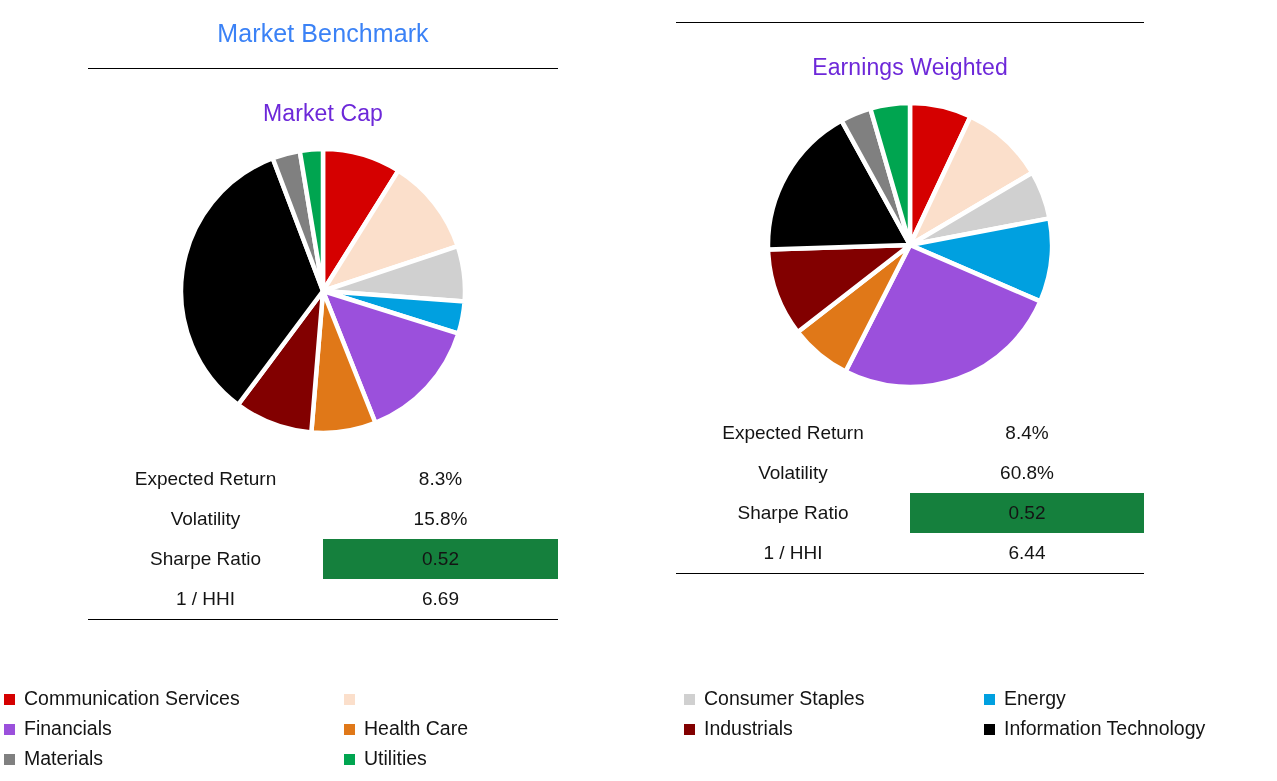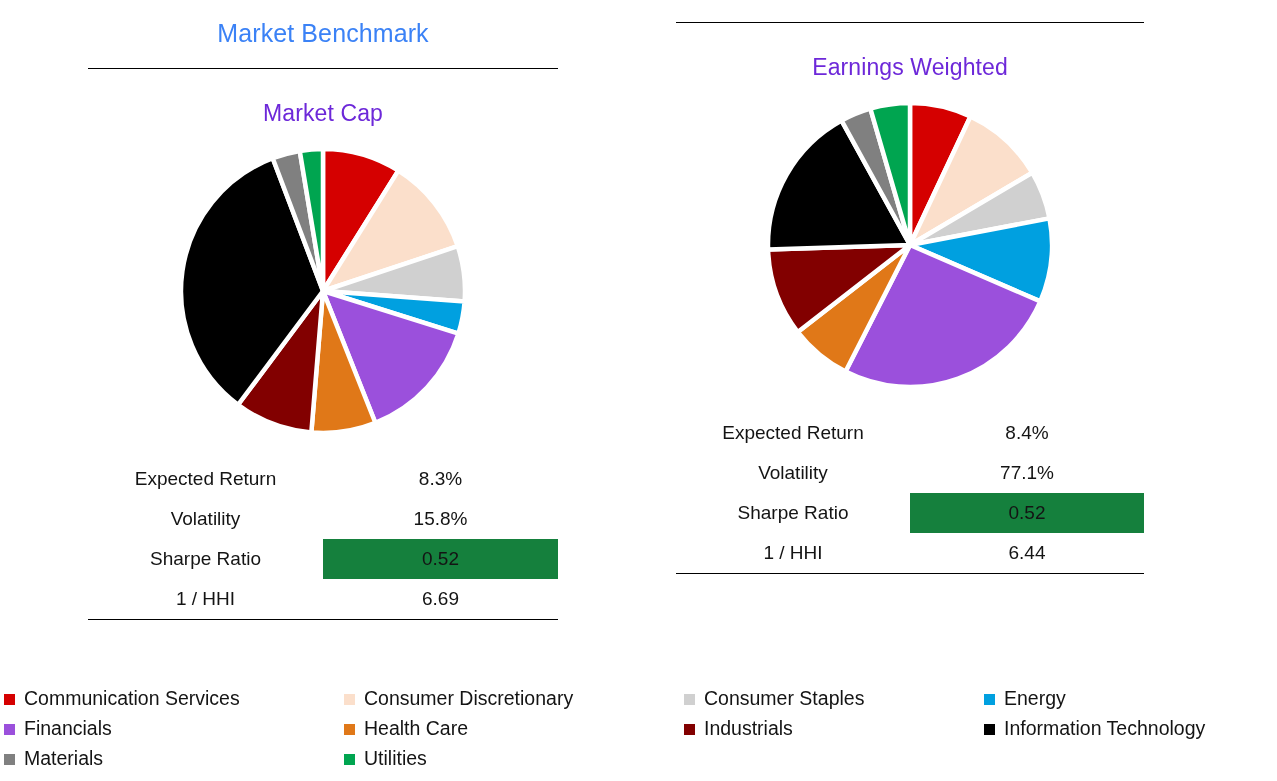--- a/index.html
+++ b/index.html
@@ -183,21 +183,21 @@
       </div>
 
       <table class="metrics" id="metrics-1">
         <tbody>
             <tr>
               <td class="m-label">Expected Return</td>
               <td class="m-value">8.4%</td>
             </tr>
             <tr>
               <td class="m-label">Volatility</td>
-              <td class="m-value">77.1%</td>
+              <td class="m-value">60.8%</td>
             </tr>
             <tr class="highlight">
               <td class="m-label">Sharpe Ratio</td>
               <td class="m-value">0.52</td>
             </tr>
             <tr class="last">
               <td class="m-label">1 / HHI</td>
               <td class="m-value">6.44</td>
             </tr>
           </tbody>
@@ -206,21 +206,20 @@
 
   </div>
 
   <div class="legend" id="legend">
       <div class="legend-item">
         <span class="legend-swatch" style="background: rgb(213, 0, 0);"></span>
         <span class="legend-label">Communication Services</span>
       </div>
       <div class="legend-item">
         <span class="legend-swatch" style="background: rgb(251, 223, 203);"></span>
-        <span class="legend-label">Consumer Discretionary</span>
       </div>
       <div class="legend-item">
         <span class="legend-swatch" style="background: rgb(208, 208, 208);"></span>
         <span class="legend-label">Consumer Staples</span>
       </div>
       <div class="legend-item">
         <span class="legend-swatch" style="background: rgb(0, 160, 224);"></span>
         <span class="legend-label">Energy</span>
       </div>
       <div class="legend-item">

